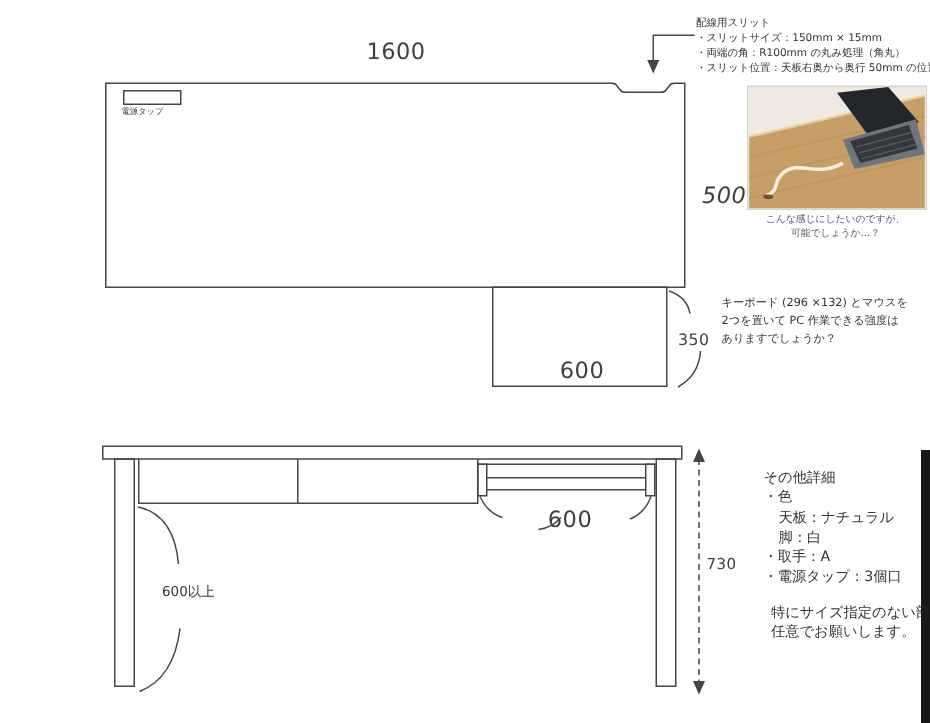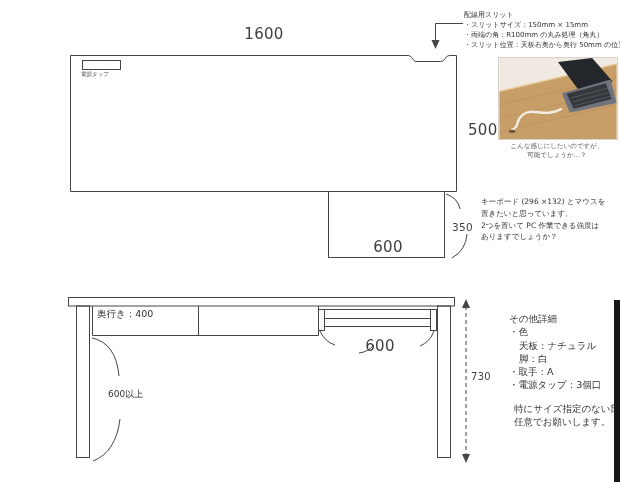--- a/index.html
+++ b/index.html
@@ -63,21 +63,21 @@
 
       <path d="M359,353 Q368,352 374,345"></path>
 
       <line x1="466" y1="306" x2="466" y2="456" stroke-dasharray="4 3"></line>
       <polygon points="466,299 462,308 470,308" fill="#454545" stroke="none"></polygon>
       <polygon points="466,463 462,454 470,454" fill="#454545" stroke="none"></polygon>
     </g>
   </svg>
 
   <div class="abs dim center" style="left:234px;top:25px;width:60px;">1600</div>
-  <div class="abs dim" style="left:468px;top:121px;">500</div>
+  <div class="abs dim" style="left:468px;top:121px;font-style:italic;">500</div>
   <div class="abs dim" style="left:452px;top:221px;font-size:10.5px;">350</div>
   <div class="abs dim center" style="left:368px;top:238px;width:40px;">600</div>
   <div class="abs" style="left:81px;top:71px;font-size:5.5px;color:#444;">電源タップ</div>
 
   <div class="abs slit-note nowrap" style="left:464px;top:10px;">
     <div class="t">配線用スリット</div>
     <div>・スリットサイズ：150mm × 15mm</div>
     <div>・両端の角：R100mm の丸み処理（角丸）</div>
     <div>・スリット位置：天板右奥から奥行 50mm の位置</div>
   </div>
@@ -96,27 +96,25 @@
       <ellipse cx="13" cy="75" rx="3.4" ry="1.6" fill="#6a5336"></ellipse>
     </svg>
   </div>
   <div class="abs caption center" style="left:494px;top:142px;width:126px;">
     <div>こんな感じにしたいのですが、</div>
     <div>可能でしょうか…？</div>
   </div>
 
   <div class="abs slide-note nowrap" style="left:481px;top:196px;">
     <div>キーボード (296 ×132) とマウスを</div>
-    <div>置きたいと思っています。</div>
     <div>2つを置いて PC 作業できる強度は</div>
     <div>ありますでしょうか？</div>
   </div>
 
   <div class="abs drawer-label nowrap" style="left:97px;top:307px;">
-    <div>奥行き：400</div>
   </div>
   <div class="abs clearance" style="left:108px;top:388px;">600以上</div>
   <div class="abs dim center" style="left:360px;top:337px;width:40px;">600</div>
   <div class="abs dim" style="left:471px;top:371px;font-size:10px;">730</div>
 
   <div class="abs details nowrap" style="left:509px;top:312px;">
     <div>その他詳細</div>
     <div>・色</div>
     <div class="ind">天板：ナチュラル</div>
     <div class="ind">脚：白</div>

